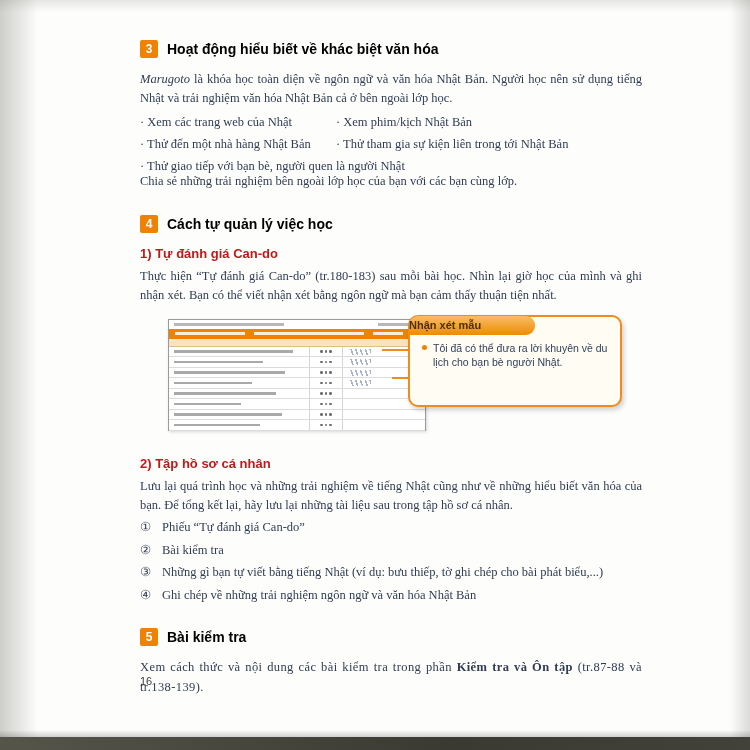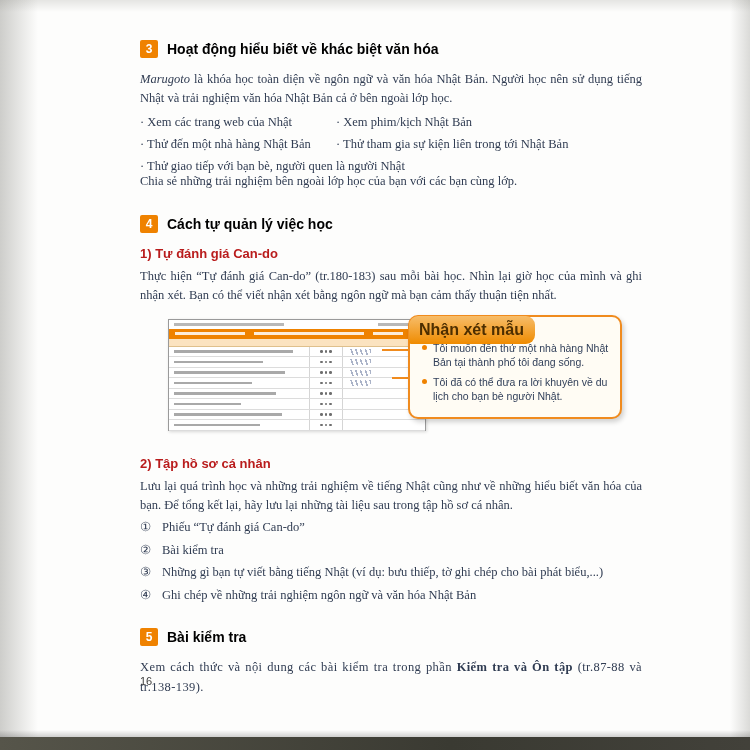--- a/index.html
+++ b/index.html
@@ -63,24 +63,24 @@
          background:repeating-linear-gradient(70deg, transparent 0 3px, #8d99b5 3px 4.5px); }
 
   .conn { position:absolute; height:2px; background:#f08b1e; z-index:2; }
   .c1 { left:242px; top:34px; width:30px; }
   .c2 { left:252px; top:62px; width:20px; }
 
   .callout { position:absolute; left:268px; top:0; width:214px; min-height:92px;
              background:#fffcf4; border:2px solid #f08b1e; border-radius:10px;
              box-shadow:2px 3px 5px rgba(0,0,0,0.18); padding:24px 10px 8px 12px; z-index:3;
              font-family:"Liberation Sans", sans-serif; }
-  .callout-tab { position:absolute; top:-1px; left:-1px; height:28px; width:126px;
+  .callout-tab { position:absolute; top:-1px; left:-1px; height:19px; width:126px;
                  background:linear-gradient(to bottom,#f7bd6a,#ef8b00);
-                 border-radius:9px 9px 9px 2px; color:#4d2e00; font-weight:bold; font-size:16px;
-                 display:flex; align-items:center; padding-left:10px; }
+                 border-radius:9px 9px 9px 2px; color:#4d2e00; font-weight:bold; font-size:11px;
+                 display:flex; align-items:center; padding-left:0; }
   .ci { display:flex; margin-bottom:6px; font-size:10.5px; line-height:1.35; color:#32405a; }
   .ci-dot { flex:0 0 5px; width:5px; height:5px; border-radius:50%; background:#ef8200; margin:4px 6px 0 0; }
 
   .plist { margin-top:5px; }
   .pitem { display:flex; margin-top:5px; line-height:1.4; }
   .pnum  { flex:0 0 22px; }
 
   .sec5 { margin-top:24px; }
   .sec5-para { margin-top:12px; text-align:justify; line-height:1.55; letter-spacing:0.4px; }
   .bold { font-weight:bold; }
@@ -231,24 +231,20 @@
         </div>
       </div>
 
       <div class="conn c1"></div>
       <div class="conn c2"></div>
 
       <div class="callout">
         <div class="callout-tab">Nhận xét mẫu</div>
         <div class="ci">
           <span class="ci-dot"></span>
-          <span>Tôi muốn đến thử một nhà hàng Nhật Bản tại thành phố tôi đang sống.</span>
-        </div>
-        <div class="ci">
-          <span class="ci-dot"></span>
           <span>Tôi đã có thể đưa ra lời khuyên về du lịch cho bạn bè người Nhật.</span>
         </div>
       </div>
     </div>
 
     <div class="sub">2) Tập hồ sơ cá nhân</div>
     <p class="para-tight">Lưu lại quá trình học và những trải nghiệm về tiếng Nhật cũng như về những hiểu biết văn hóa của bạn. Để tổng kết lại, hãy lưu lại những tài liệu sau trong tập hồ sơ cá nhân.</p>
 
     <div class="plist">
       <div class="pitem">

